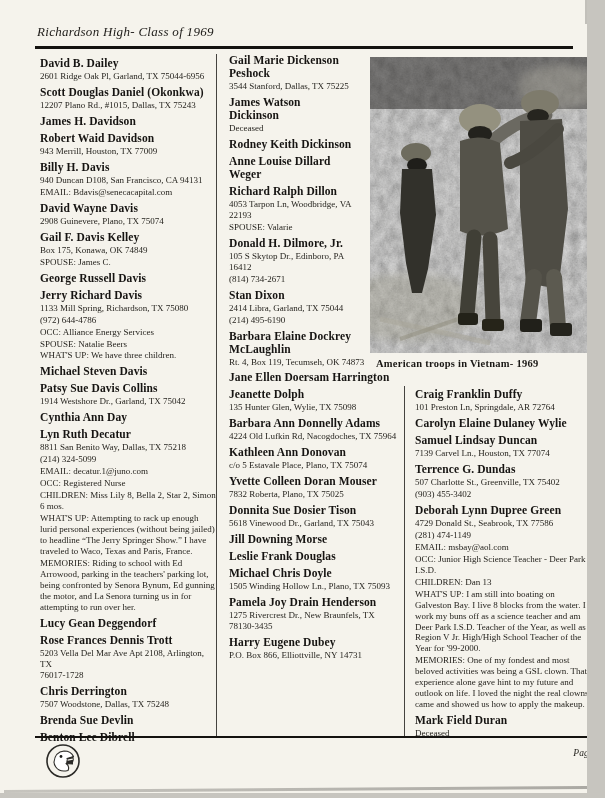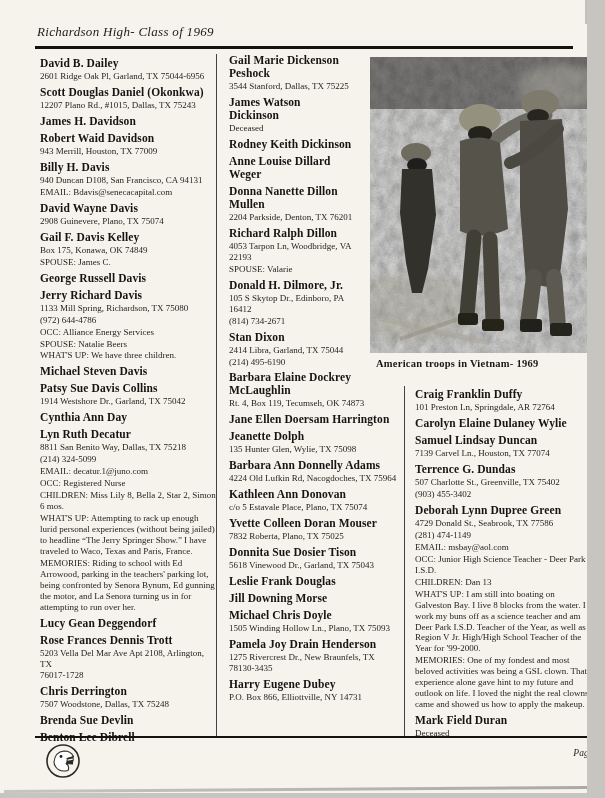--- a/index.html
+++ b/index.html
@@ -144,25 +144,20 @@
         <div class="edetail">Deceased</div>
       </div>
       <div class="entry">
         <div class="ename">Rodney Keith Dickinson</div>
       </div>
       <div class="entry">
         <div class="ename">Anne Louise Dillard
 Weger</div>
       </div>
       <div class="entry">
-        <div class="ename">Donna Nanette Dillon
-Mullen</div>
-        <div class="edetail">2204 Parkside, Denton, TX 76201</div>
-      </div>
-      <div class="entry">
         <div class="ename">Richard Ralph Dillon</div>
         <div class="edetail">4053 Tarpon Ln, Woodbridge, VA
 22193</div>
         <div class="edetail">SPOUSE: Valarie</div>
       </div>
       <div class="entry">
         <div class="ename">Donald H. Dilmore, Jr.</div>
         <div class="edetail">105 S Skytop Dr., Edinboro, PA
 16412</div>
         <div class="edetail">(814) 734-2671</div>
@@ -194,24 +189,24 @@
       </div>
       <div class="entry">
         <div class="ename">Yvette Colleen Doran Mouser</div>
         <div class="edetail">7832 Roberta, Plano, TX 75025</div>
       </div>
       <div class="entry">
         <div class="ename">Donnita Sue Dosier Tison</div>
         <div class="edetail">5618 Vinewood Dr., Garland, TX 75043</div>
       </div>
       <div class="entry">
+        <div class="ename">Jill Downing Morse</div>
+      </div>
+      <div class="entry">
         <div class="ename">Leslie Frank Douglas</div>
-      </div>
-      <div class="entry">
-        <div class="ename">Jill Downing Morse</div>
       </div>
       <div class="entry">
         <div class="ename">Michael Chris Doyle</div>
         <div class="edetail">1505 Winding Hollow Ln., Plano, TX 75093</div>
       </div>
       <div class="entry">
         <div class="ename">Pamela Joy Drain Henderson</div>
         <div class="edetail">1275 Rivercrest Dr., New Braunfels, TX
 78130-3435</div>
       </div>

